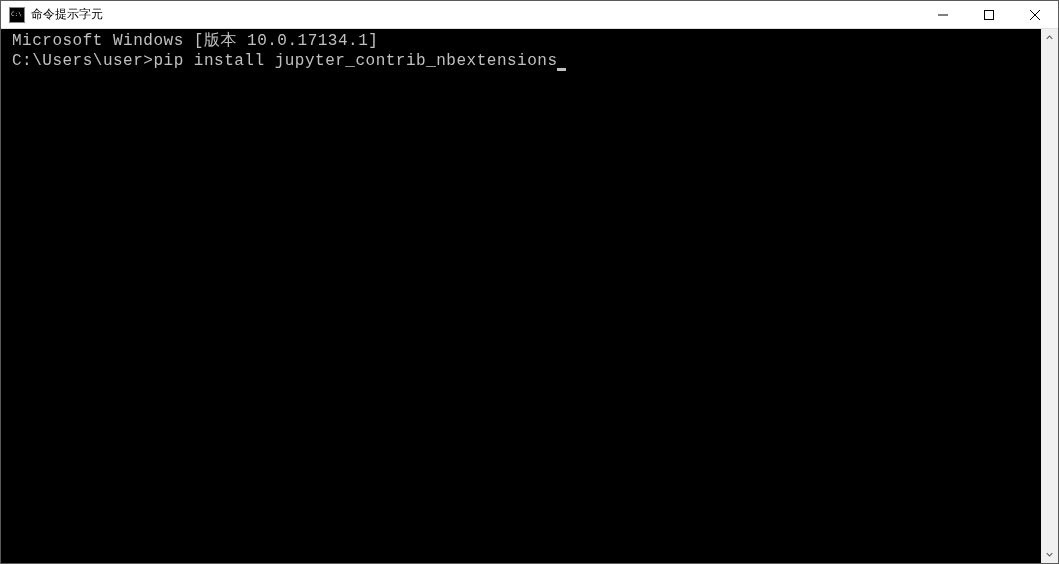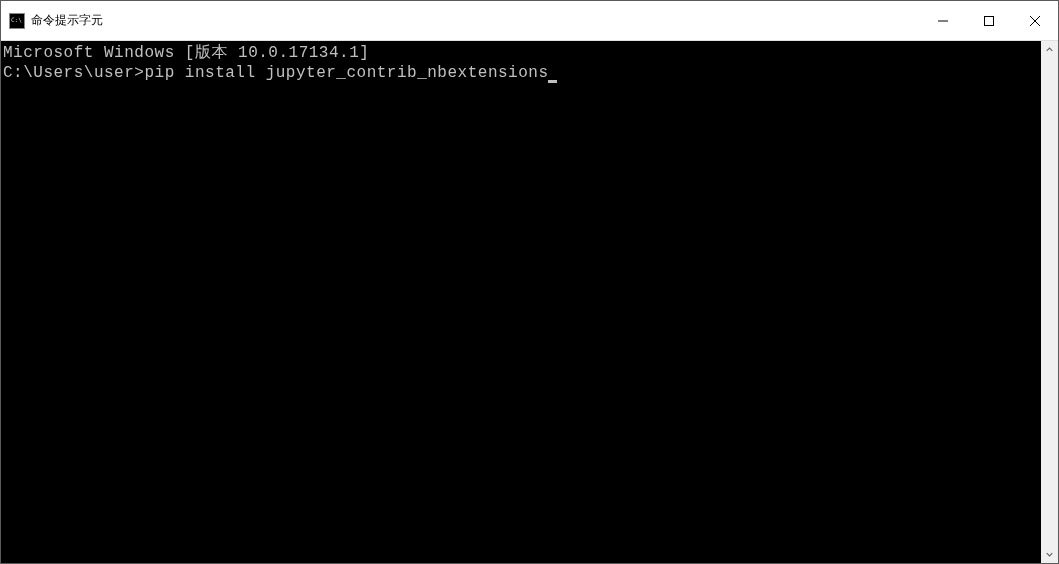--- a/index.html
+++ b/index.html
@@ -14,21 +14,21 @@
     }
     .window {
       width: 1059px;
       height: 564px;
       border: 1px solid #5a5a5a;
       display: flex;
       flex-direction: column;
       background: #fff;
     }
     .titlebar {
-      height: 40px;
+      height: 28px;
       background: #ffffff;
       display: flex;
       align-items: center;
       padding-left: 8px;
       border-bottom: 1px solid #e0e0e0;
     }
     .titlebar-icon {
       width: 16px;
       height: 16px;
       margin-right: 6px;
@@ -80,20 +80,21 @@
       flex: 1;
       background: #000;
       color: #c0c0c0;
       font-family: "NSimSun", "MingLiU", "Consolas", "Courier New", monospace;
       font-size: 16px;
       line-height: 20px;
       padding: 2px 0 0 2px;
       white-space: pre;
       letter-spacing: 0.5px;
       overflow: hidden;
+      margin-left: 9px;
     }
     .terminal-line {
       display: block;
     }
     .cursor {
       display: inline-block;
       width: 9px;
       height: 3px;
       background: #c0c0c0;
       vertical-align: bottom;

